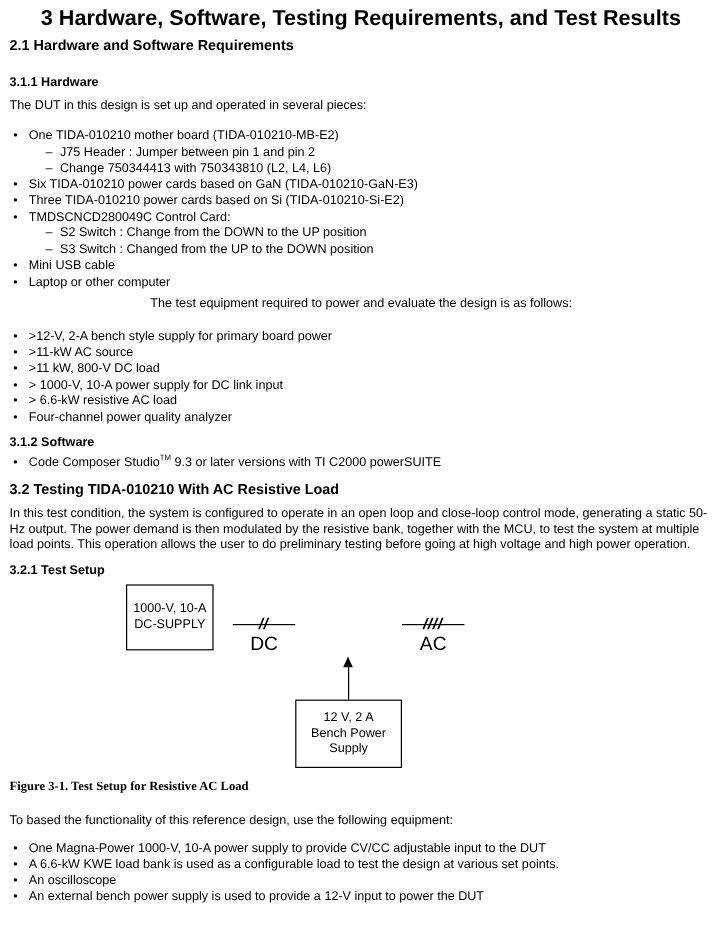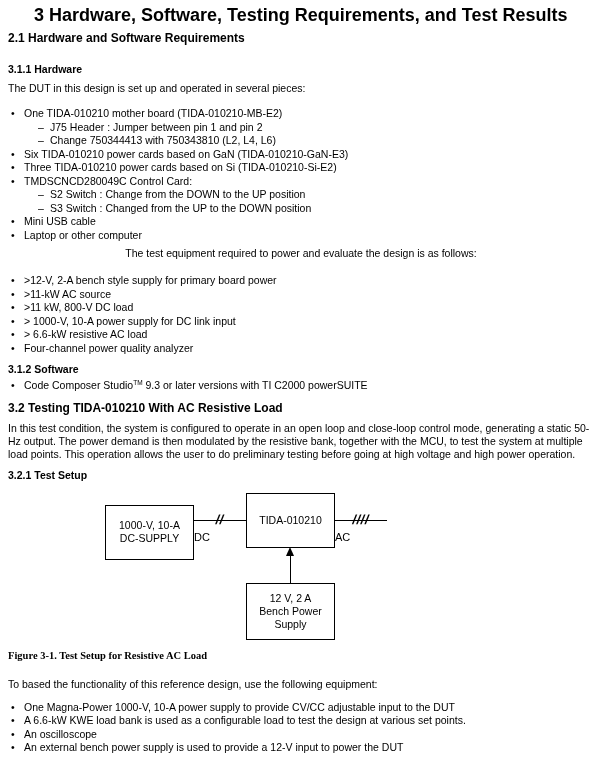--- a/index.html
+++ b/index.html
@@ -42,35 +42,35 @@
   .figure { position:relative; margin-top:5px; height:158px; width:100%; }
   .fbox {
     position:absolute;
     border:1px solid #000;
     display:flex; flex-direction:column;
     align-items:center; justify-content:center;
     text-align:center;
     font-size:10.5px; line-height:13px;
   }
   .fbox span { display:block; }
-  .b-dc    { left:97px;  top:19px;  width:89px; height:55px; }
+  .b-dc    { left:97px;  top:1px;  width:73px; height:55px; }
   .b-tida  { left:238px; top:7px;  width:89px; height:55px; }
   .b-ac    { left:379px; top:7px;  width:89px; height:55px; }
   .b-bench { left:238px; top:97px; width:89px; height:57px;text-align:center; }
   .hline { position:absolute; top:34px; width:52px; height:0; border-top:1px solid #000; }
   .hl-dc { left:186px; }
   .hl-ac { left:327px; }
   .slash {
     position:absolute; top:27px; width:52px; text-align:center;
     font-size:13px; line-height:13px; font-weight:bold;
     transform:skewX(-12deg); letter-spacing:0.5px;
   }
   .sl-dc { left:186px; }
   .sl-ac { left:327px; }
-  .conn-label { position:absolute; top:45px; width:52px; font-size:11px; }
+  .conn-label { position:absolute; top:45px; width:52px; text-align:center; font-size:16px; }
   .cl-dc { left:186px; }
   .cl-ac { left:327px; }
   .vline { position:absolute; left:282px; top:70px; width:0; height:27px; border-left:1px solid #000; }
   .arrow-up {
     position:absolute; left:278px; top:61px; width:0; height:0;
     border-left:4.5px solid transparent;
     border-right:4.5px solid transparent;
     border-bottom:9px solid #000;
   }
   .caption { margin-top:6px; text-align:left; font-weight:bold; font-size:10.5px; line-height:12px;font-family:Liberation Serif, serif; }
@@ -169,23 +169,20 @@
 
 <p class="p-s32">In this test condition, the system is configured to operate in an open loop and close-loop control mode, generating a static 50-Hz output. The power demand is then modulated by the resistive bank, together with the MCU, to test the system at multiple load points. This operation allows the user to do preliminary testing before going at high voltage and high power operation.</p>
 
 <h3 id="h3-321">3.2.1 Test Setup</h3>
 
 <div class="figure">
   <div class="fbox b-dc">
     <span>1000-V, 10-A</span>
     <span>DC-SUPPLY</span>
   </div>
-  <div class="fbox b-tida">
-    <span>TIDA-010210</span>
-  </div>
   <div class="fbox b-bench">
     <span>12 V, 2 A</span>
     <span>Bench Power</span>
     <span>Supply</span>
   </div>
 
   <div class="hline hl-dc"></div>
   <div class="hline hl-ac"></div>
   <div class="slash sl-dc">//</div>
   <div class="slash sl-ac">////</div>

